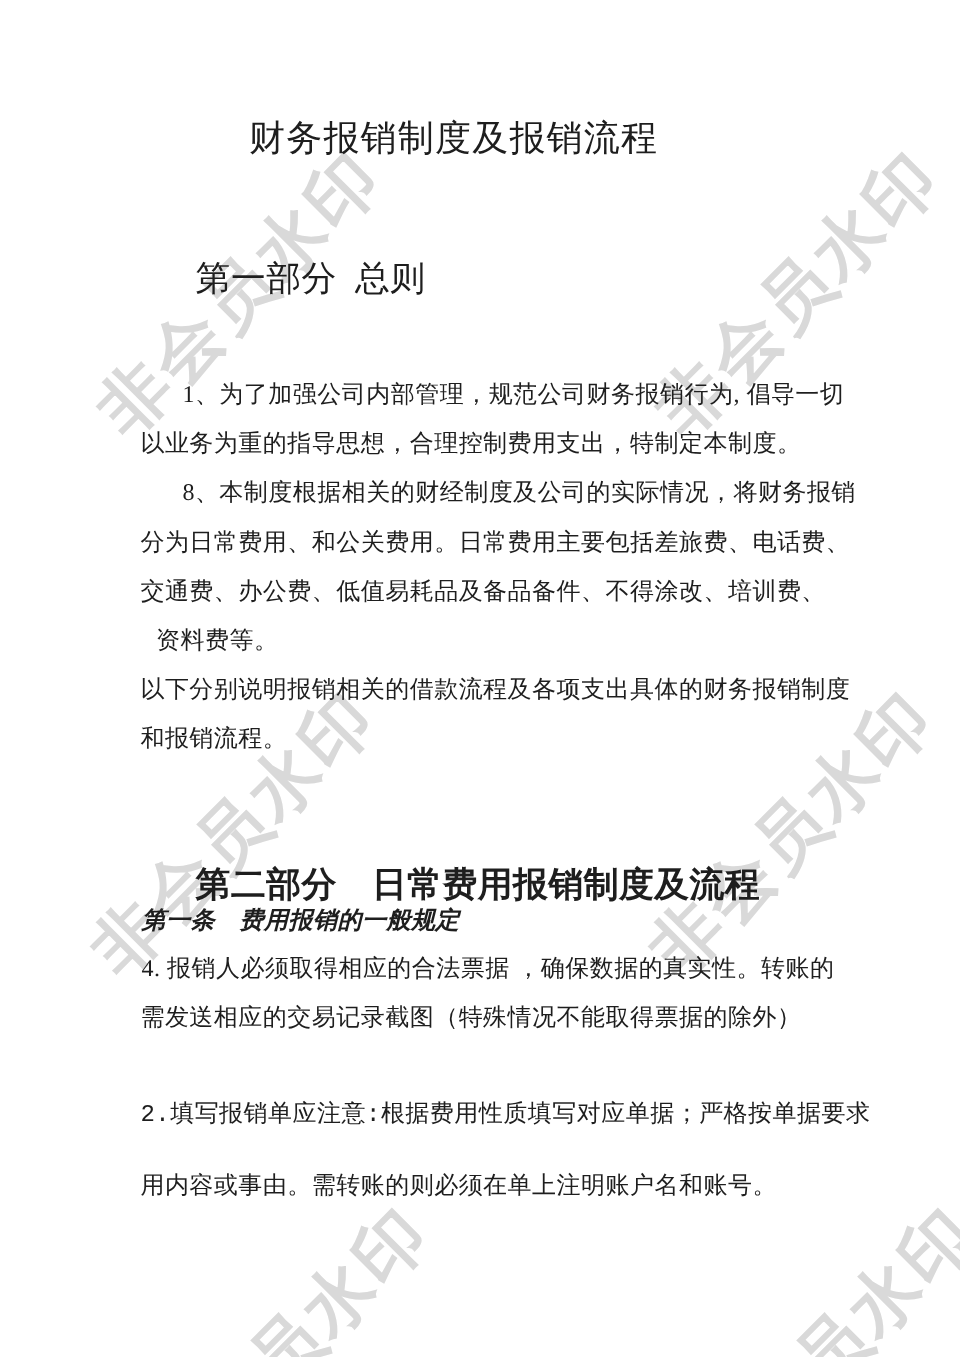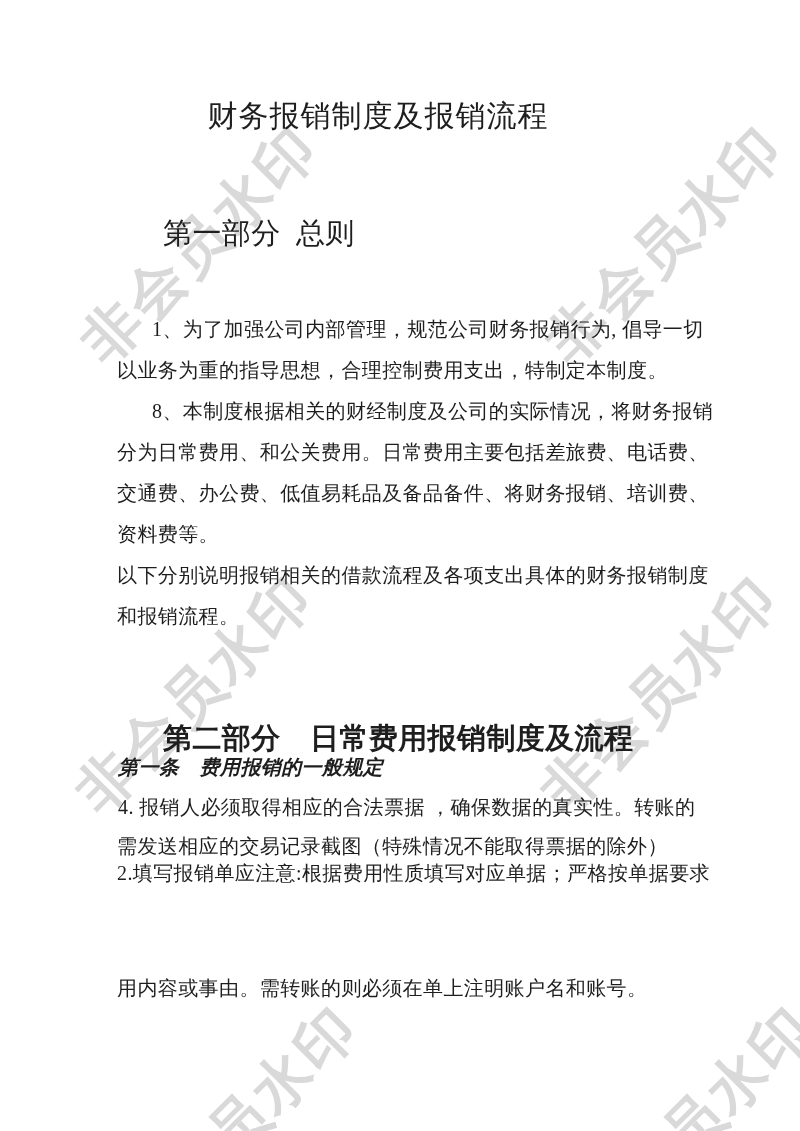--- a/index.html
+++ b/index.html
@@ -73,30 +73,30 @@
     <div class="line title" style="top:101px;">财务报销制度及报销流程</div>
 
     <div class="line h22" style="left:163px; top:219px;">第一部分  总则</div>
 
 
     <div class="line body" style="left:152px; top:319px;">1、为了加强公司内部管理，规范公司财务报销行为, 倡导一切</div>
     <div class="line body" style="left:117px; top:360px;text-align:right;">以业务为重的指导思想，合理控制费用支出，特制定本制度。</div>
 
     <div class="line body" style="left:152px; top:401px;">8、本制度根据相关的财经制度及公司的实际情况，将财务报销</div>
     <div class="line body" style="left:117px; top:442px;">分为日常费用、和公关费用。日常费用主要包括差旅费、电话费、</div>
-    <div class="line body" style="left:117px; top:483px;">交通费、办公费、低值易耗品及备品备件、将财务报销、培训费、</div>
-    <div class="line body" style="left:117px; top:524px;">资料费等。</div>
+    <div class="line body" style="left:117px; top:483px;">交通费、办公费、低值易耗品及备品备件、不得涂改、培训费、</div>
+    <div class="line body" style="left:130px; top:524px;">资料费等。</div>
 
     <div class="line body" style="left:117px; top:565px;">以下分别说明报销相关的借款流程及各项支出具体的财务报销制度</div>
     <div class="line body" style="left:117px; top:606px;">和报销流程。</div>
 
     <div class="line h22 bold" style="left:163px; top:724px;">第二部分　日常费用报销制度及流程</div>
 
     <div class="line body bold" style="left:118px; top:757px;font-style:italic;">第一条　费用报销的一般规定</div>
 
     <div class="line body" style="left:118px; top:797px;">4. 报销人必须取得相应的合法票据 ，确保数据的真实性。转账的</div>
-    <div class="line body" style="left:117px; top:838px;font-family:Liberation Mono, monospace;">需发送相应的交易记录截图（特殊情况不能取得票据的除外）</div>
+    <div class="line body" style="left:117px; top:838px;">需发送相应的交易记录截图（特殊情况不能取得票据的除外）</div>
 
-    <div class="line body" style="left:117px; top:863px;">2.填写报销单应注意:根据费用性质填写对应单据；严格按单据要求</div>
+    <div class="line body" style="left:117px; top:920px;font-family:Liberation Mono, monospace;">2.填写报销单应注意:根据费用性质填写对应单据；严格按单据要求</div>
     <div class="line body" style="left:117px; top:978px;text-align:center;">用内容或事由。需转账的则必须在单上注明账户名和账号。</div>
 
   </div>
 </div>
 
 </body></html>

